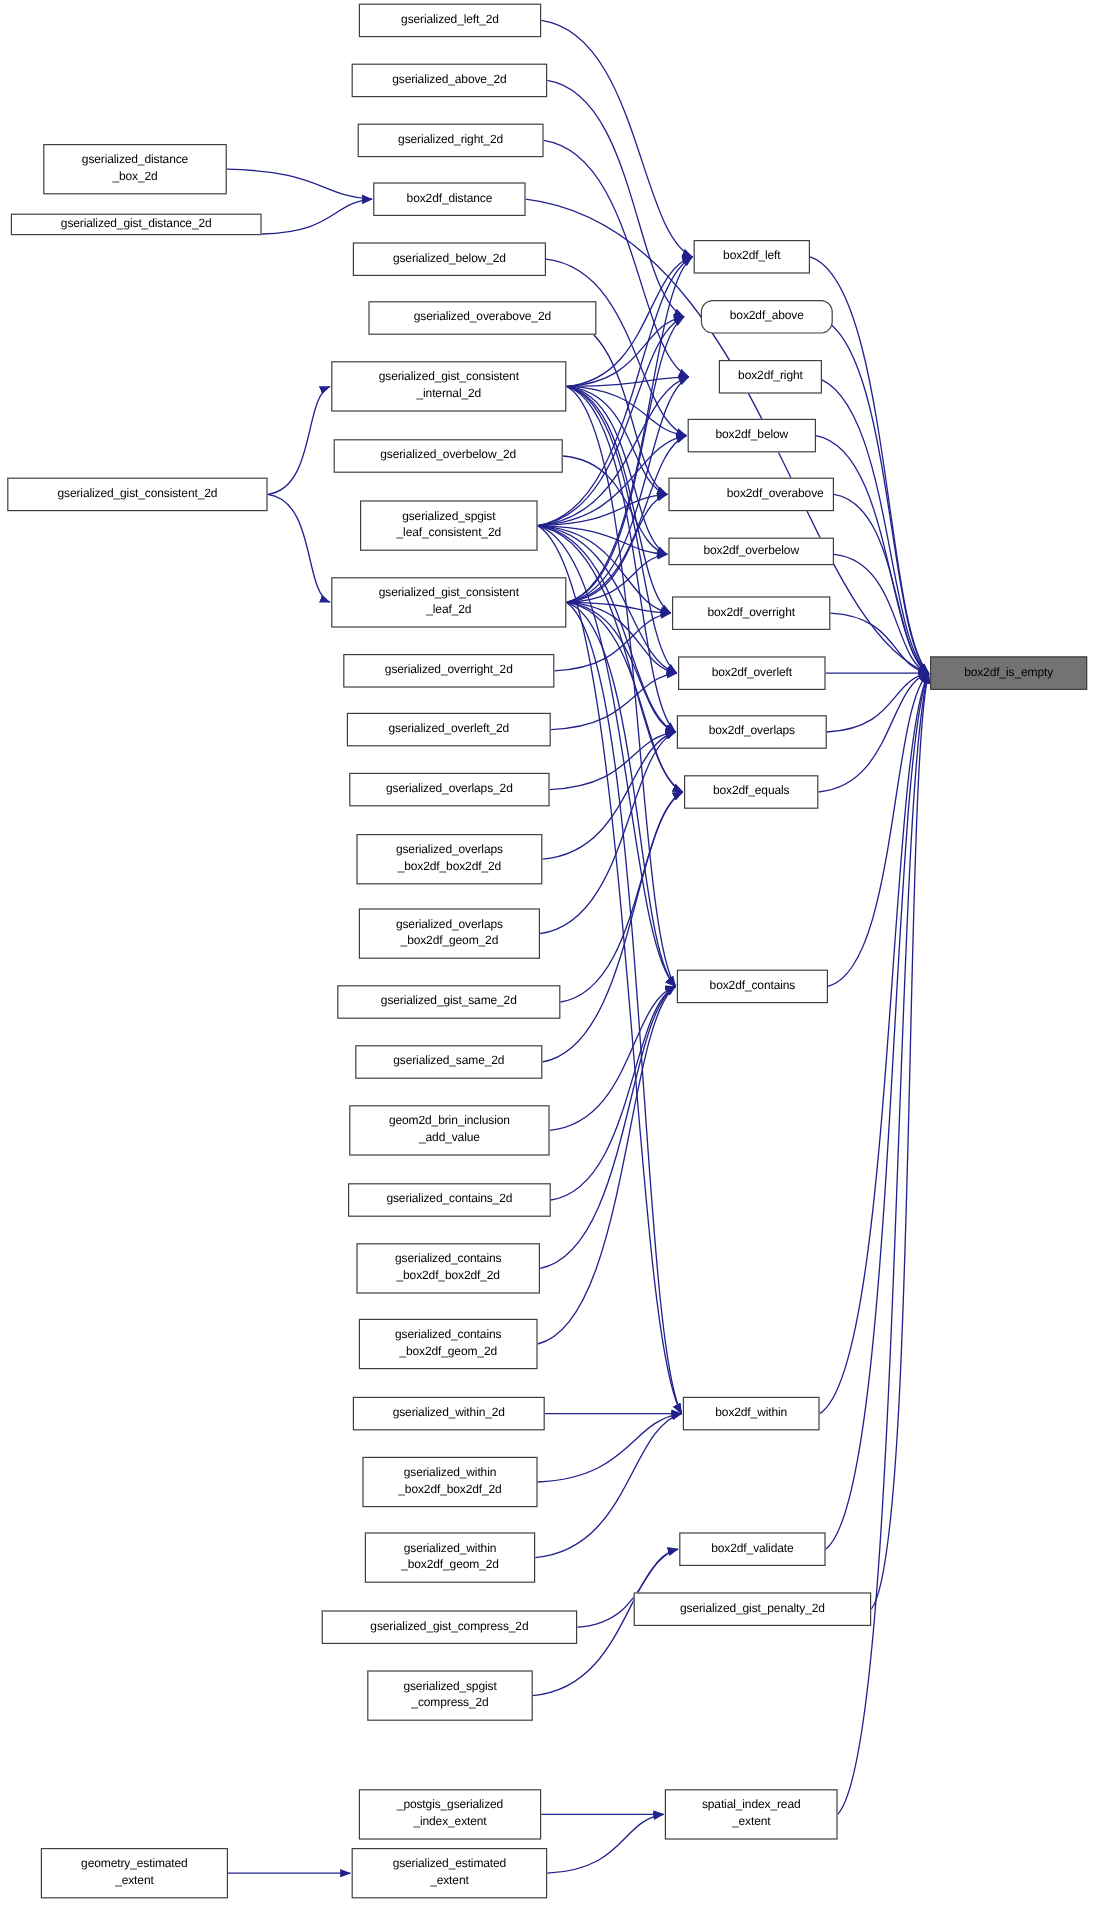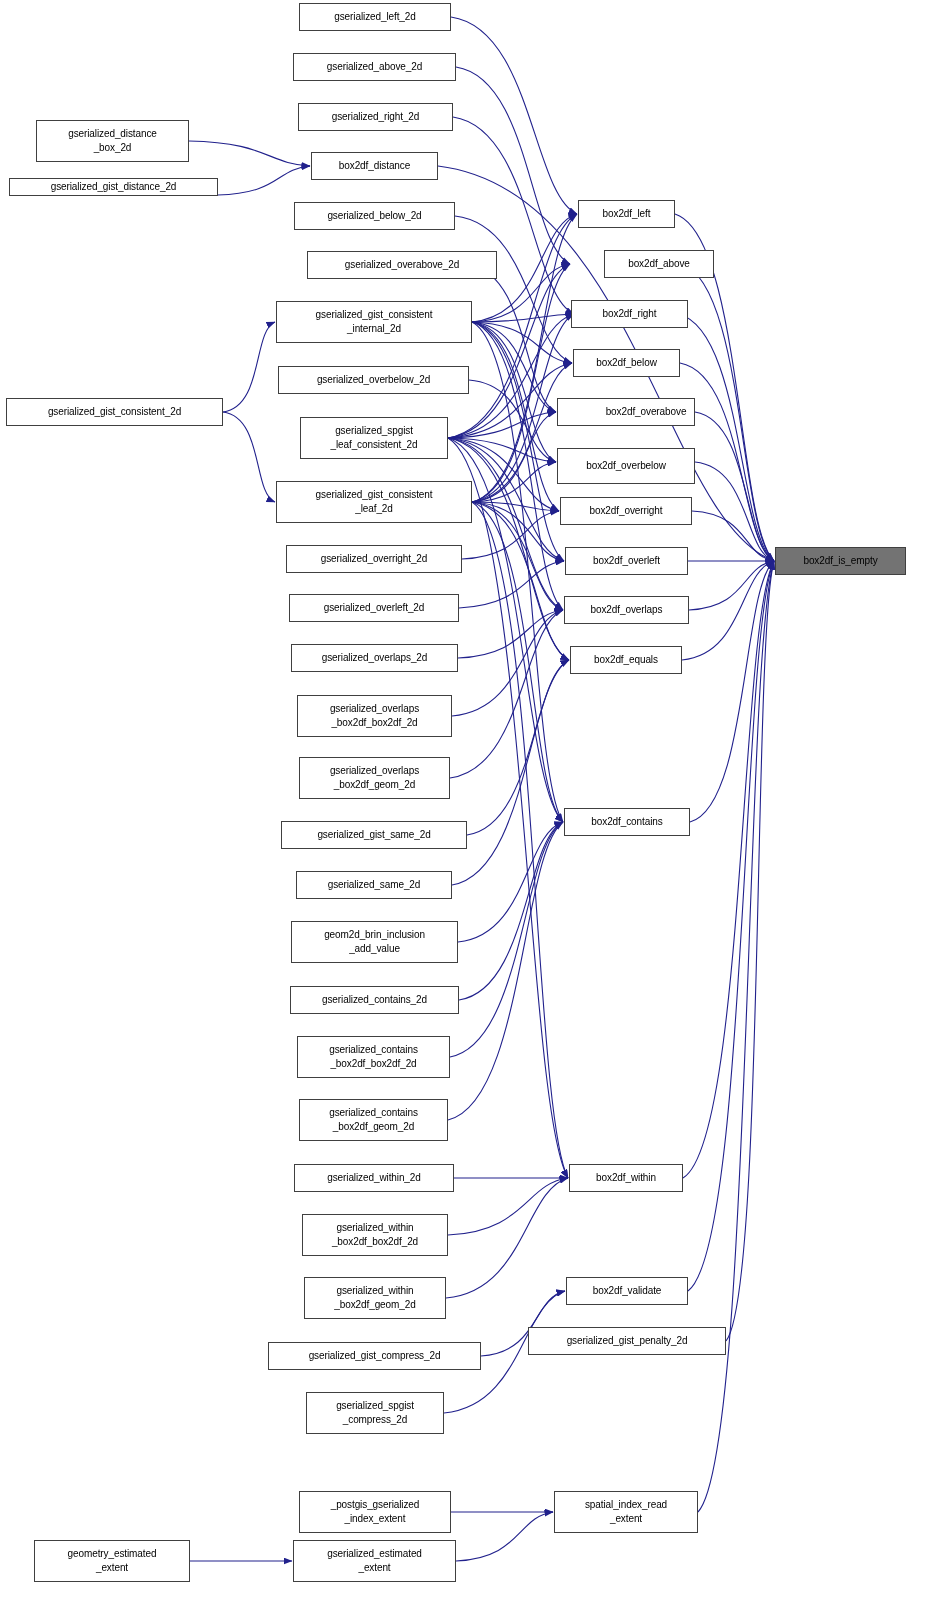--- a/index.html
+++ b/index.html
@@ -119,32 +119,32 @@
   <div id="node-layer">
       <div class="node" style="left: 299px; top: 3px; width: 152px; height: 28px;">gserialized_left_2d</div>
       <div class="node" style="left: 293px; top: 53px; width: 163px; height: 28px;">gserialized_above_2d</div>
       <div class="node" style="left: 298px; top: 103px; width: 155px; height: 28px;">gserialized_right_2d</div>
       <div class="node" style="left: 36px; top: 120px; width: 153px; height: 42px;">gserialized_distance
 _box_2d</div>
       <div class="node" style="left: 311px; top: 152px; width: 127px; height: 28px;">box2df_distance</div>
       <div class="node" style="left: 9px; top: 178px; width: 209px; height: 18px;">gserialized_gist_distance_2d</div>
       <div class="node" style="left: 578px; top: 200px; width: 97px; height: 28px;">box2df_left</div>
       <div class="node" style="left: 294px; top: 202px; width: 161px; height: 28px;">gserialized_below_2d</div>
-      <div class="node" style="left: 604px; top: 250px; width: 110px; height: 28px;">box2df_above</div>
+      <div class="node" style="left: 584px; top: 250px; width: 110px; height: 28px; border-radius: 10px;">box2df_above</div>
       <div class="node" style="left: 279px; top: 251px; width: 190px; height: 28px; margin-left: 28px;">gserialized_overabove_2d</div>
-      <div class="node" style="left: 571px; top: 300px; width: 117px; height: 28px;">box2df_right</div>
+      <div class="node" style="left: 599px; top: 300px; width: 86px; height: 28px;">box2df_right</div>
       <div class="node" style="left: 276px; top: 301px; width: 196px; height: 42px;">gserialized_gist_consistent
 _internal_2d</div>
       <div class="node" style="left: 573px; top: 349px; width: 107px; height: 28px;">box2df_below</div>
       <div class="node" style="left: 278px; top: 366px; width: 191px; height: 28px;">gserialized_overbelow_2d</div>
       <div class="node" style="left: 6px; top: 398px; width: 217px; height: 28px;">gserialized_gist_consistent_2d</div>
       <div class="node" style="left: 557px; top: 398px; width: 138px; height: 28px; padding-left: 40px;">box2df_overabove</div>
       <div class="node" style="left: 300px; top: 417px; width: 148px; height: 42px;">gserialized_spgist
 _leaf_consistent_2d</div>
-      <div class="node" style="left: 557px; top: 448px; width: 138px; height: 36px;">box2df_overbelow</div>
+      <div class="node" style="left: 557px; top: 448px; width: 138px; height: 23px;">box2df_overbelow</div>
       <div class="node" style="left: 276px; top: 481px; width: 196px; height: 42px;">gserialized_gist_consistent
 _leaf_2d</div>
       <div class="node" style="left: 560px; top: 497px; width: 132px; height: 28px;">box2df_overright</div>
       <div class="node" style="left: 565px; top: 547px; width: 123px; height: 28px;">box2df_overleft</div>
       <div class="node" style="left: 286px; top: 545px; width: 176px; height: 28px;">gserialized_overright_2d</div>
       <div class="node target" style="left: 775px; top: 547px; width: 131px; height: 28px;">box2df_is_empty</div>
       <div class="node" style="left: 564px; top: 596px; width: 125px; height: 28px;">box2df_overlaps</div>
       <div class="node" style="left: 289px; top: 594px; width: 170px; height: 28px;">gserialized_overleft_2d</div>
       <div class="node" style="left: 570px; top: 646px; width: 112px; height: 28px;">box2df_equals</div>
       <div class="node" style="left: 291px; top: 644px; width: 167px; height: 28px;">gserialized_overlaps_2d</div>

